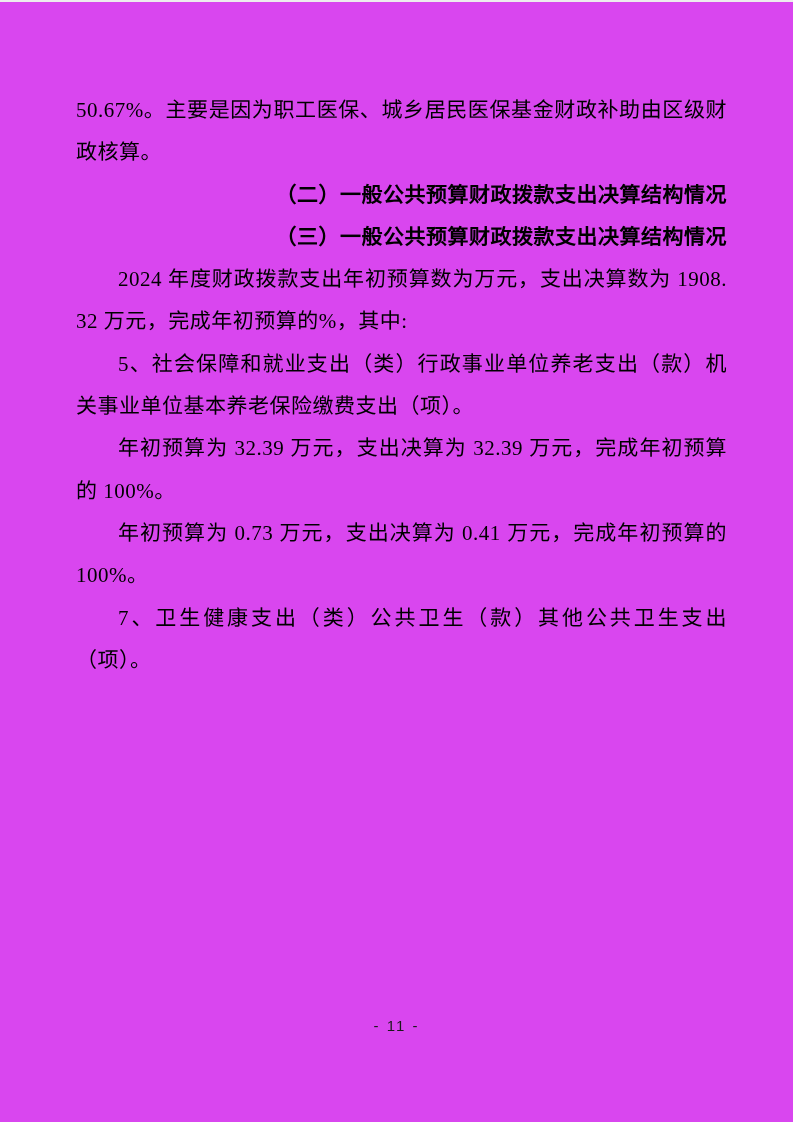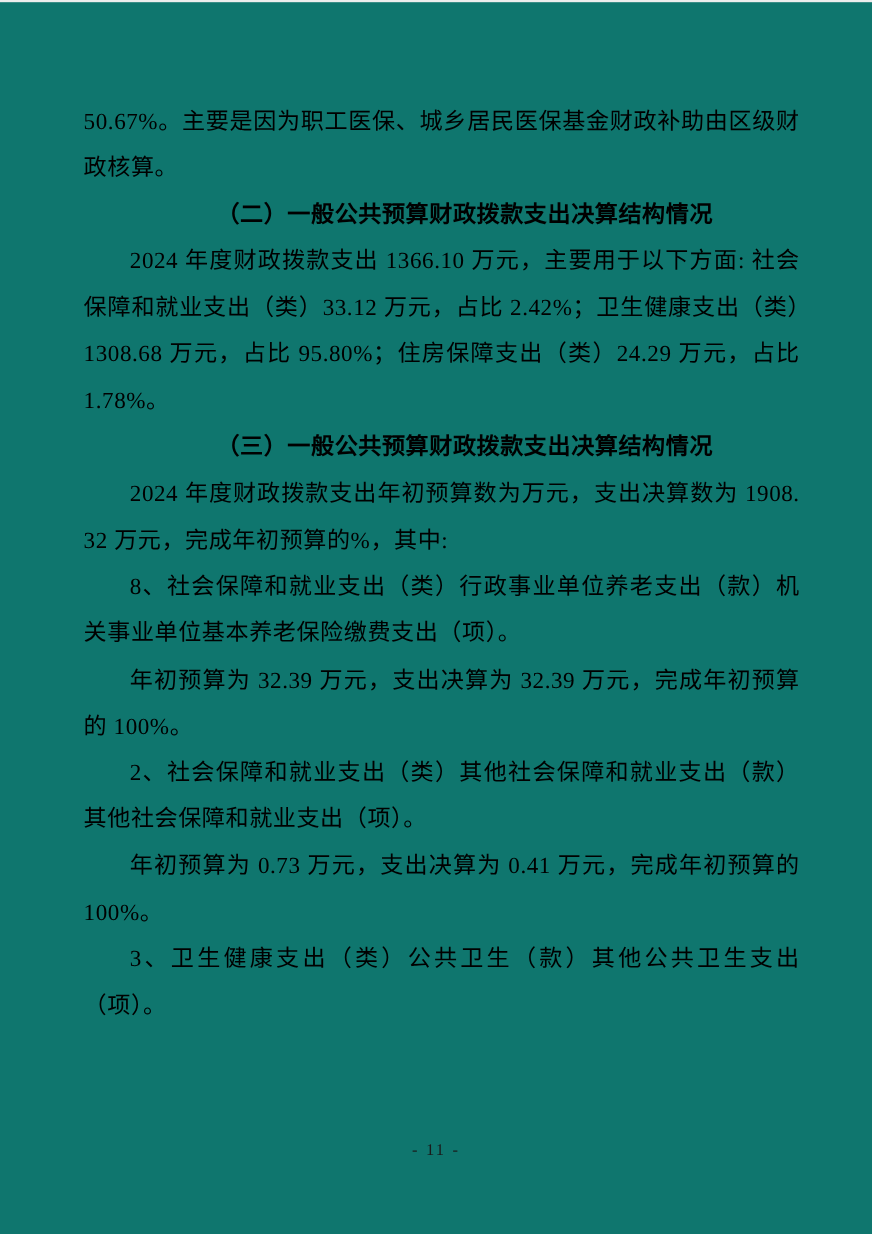--- a/index.html
+++ b/index.html
@@ -4,21 +4,21 @@
 <style>
   html, body {
     margin: 0;
     padding: 0;
     background: #ffffff;
   }
   .page {
     position: relative;
     width: 793px;
     height: 1122px;
-    background: #0f766e;
+    background: #d946ef;
     overflow: hidden;
     border-top: 2px solid #ededed;
     box-sizing: border-box;
     color: #000000;
     font-family: "Liberation Serif", "DejaVu Serif", serif;
   }
   .content {
     position: absolute;
     left: 76px;
     top: 87px;
@@ -35,45 +35,43 @@
   }
   .content p.body {
     text-indent: 2em;
   }
   .content p.body-continuation {
     text-indent: 0;
   }
   .content p.heading {
     text-indent: 2em;
     font-weight: bold;
-    text-align: center;
+    text-align: right;
   }
   .page-number {
     position: absolute;
     left: 0;
-    top: 1036px;
+    top: 1015px;
     width: 100%;
     text-align: center;
-    font-family: Liberation Serif, serif;
+    font-family: Liberation Sans, sans-serif;
     font-size: 15px;
     color: #1a1a1a;
     letter-spacing: 2px;
   }
 </style>
 </head>
 <body>
 
 <div class="page">
   <div class="content">
 
   <p class="body-continuation">50.67%。主要是因为职工医保、城乡居民医保基金财政补助由区级财政核算。</p>
       <p class="heading">（二）一般公共预算财政拨款支出决算结构情况</p>
-      <p class="body">2024 年度财政拨款支出 1366.10 万元，主要用于以下方面: 社会保障和就业支出（类）33.12 万元，占比 2.42%；卫生健康支出（类）1308.68 万元，占比 95.80%；住房保障支出（类）24.29 万元，占比 1.78%。</p>
       <p class="heading">（三）一般公共预算财政拨款支出决算结构情况</p>
       <p class="body">2024 年度财政拨款支出年初预算数为万元，支出决算数为 1908.32 万元，完成年初预算的%，其中:</p>
-      <p class="body">8、社会保障和就业支出（类）行政事业单位养老支出（款）机关事业单位基本养老保险缴费支出（项）。</p>
+      <p class="body">5、社会保障和就业支出（类）行政事业单位养老支出（款）机关事业单位基本养老保险缴费支出（项）。</p>
       <p class="body">年初预算为 32.39 万元，支出决算为 32.39 万元，完成年初预算的 100%。</p>
-      <p class="body">2、社会保障和就业支出（类）其他社会保障和就业支出（款）其他社会保障和就业支出（项）。</p>
       <p class="body">年初预算为 0.73 万元，支出决算为 0.41 万元，完成年初预算的 100%。</p>
-      <p class="body">3、卫生健康支出（类）公共卫生（款）其他公共卫生支出（项）。</p>
+      <p class="body">7、卫生健康支出（类）公共卫生（款）其他公共卫生支出（项）。</p>
     </div>
   <div class="page-number">- 11 -</div>
 </div>
 
 </body></html>

